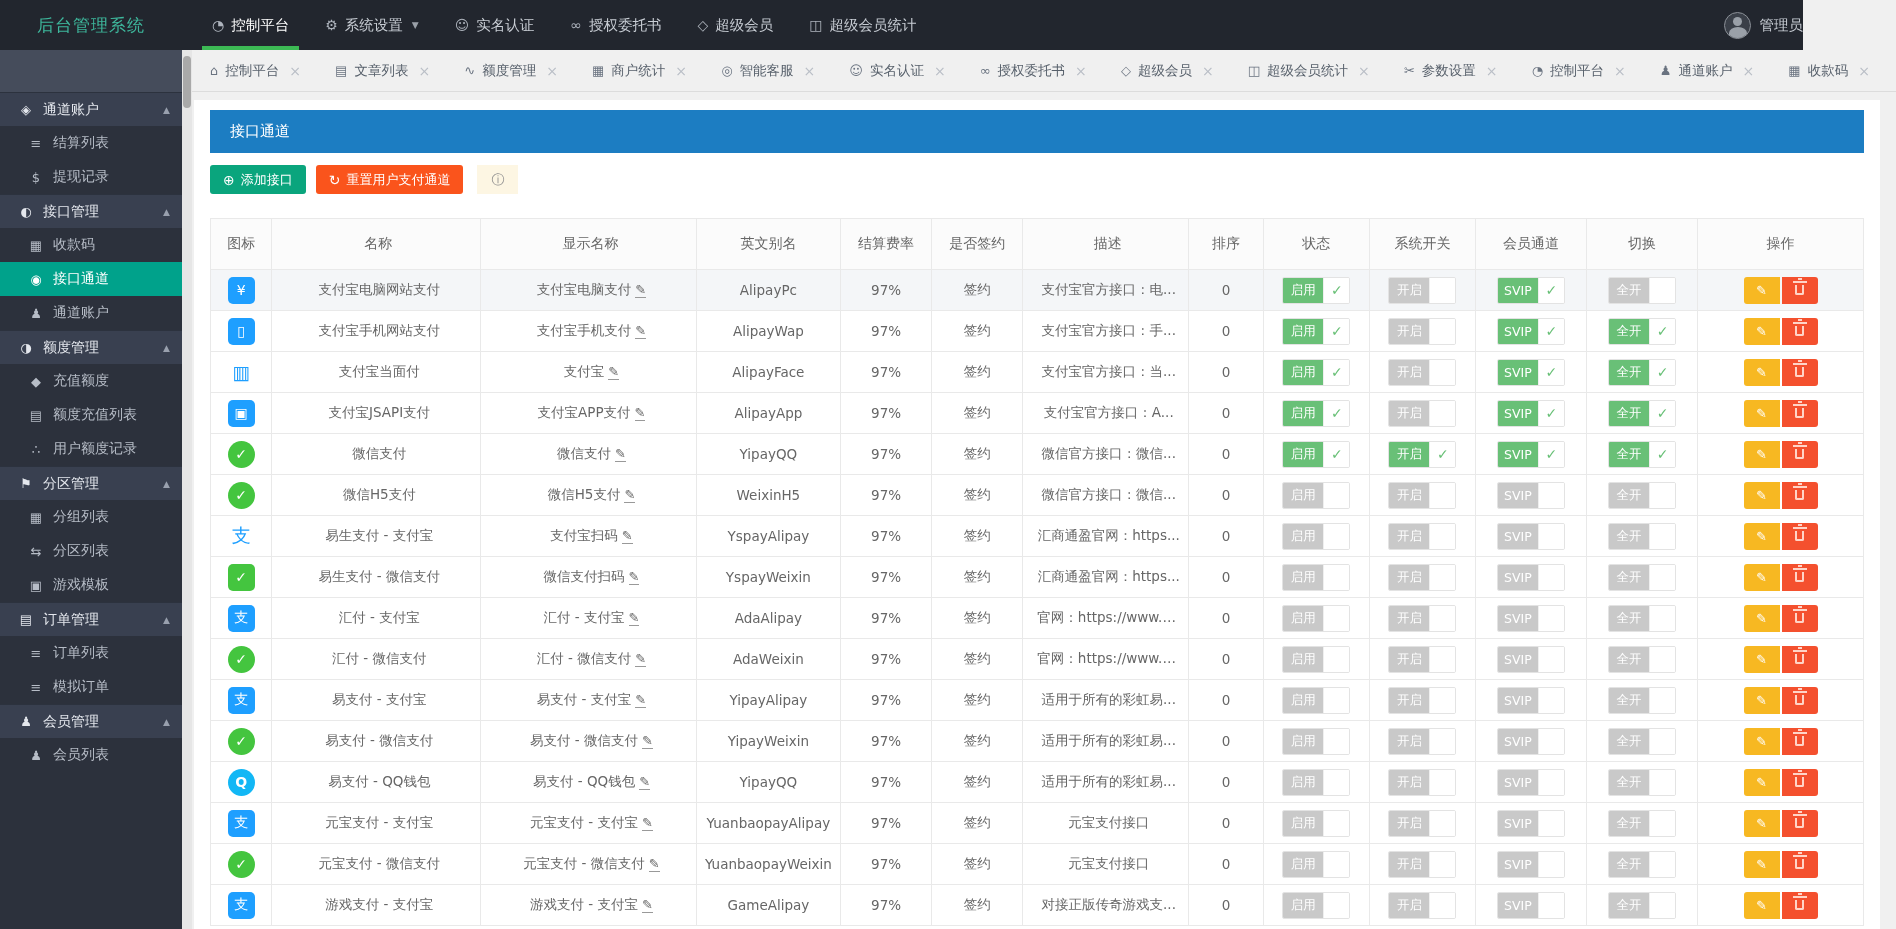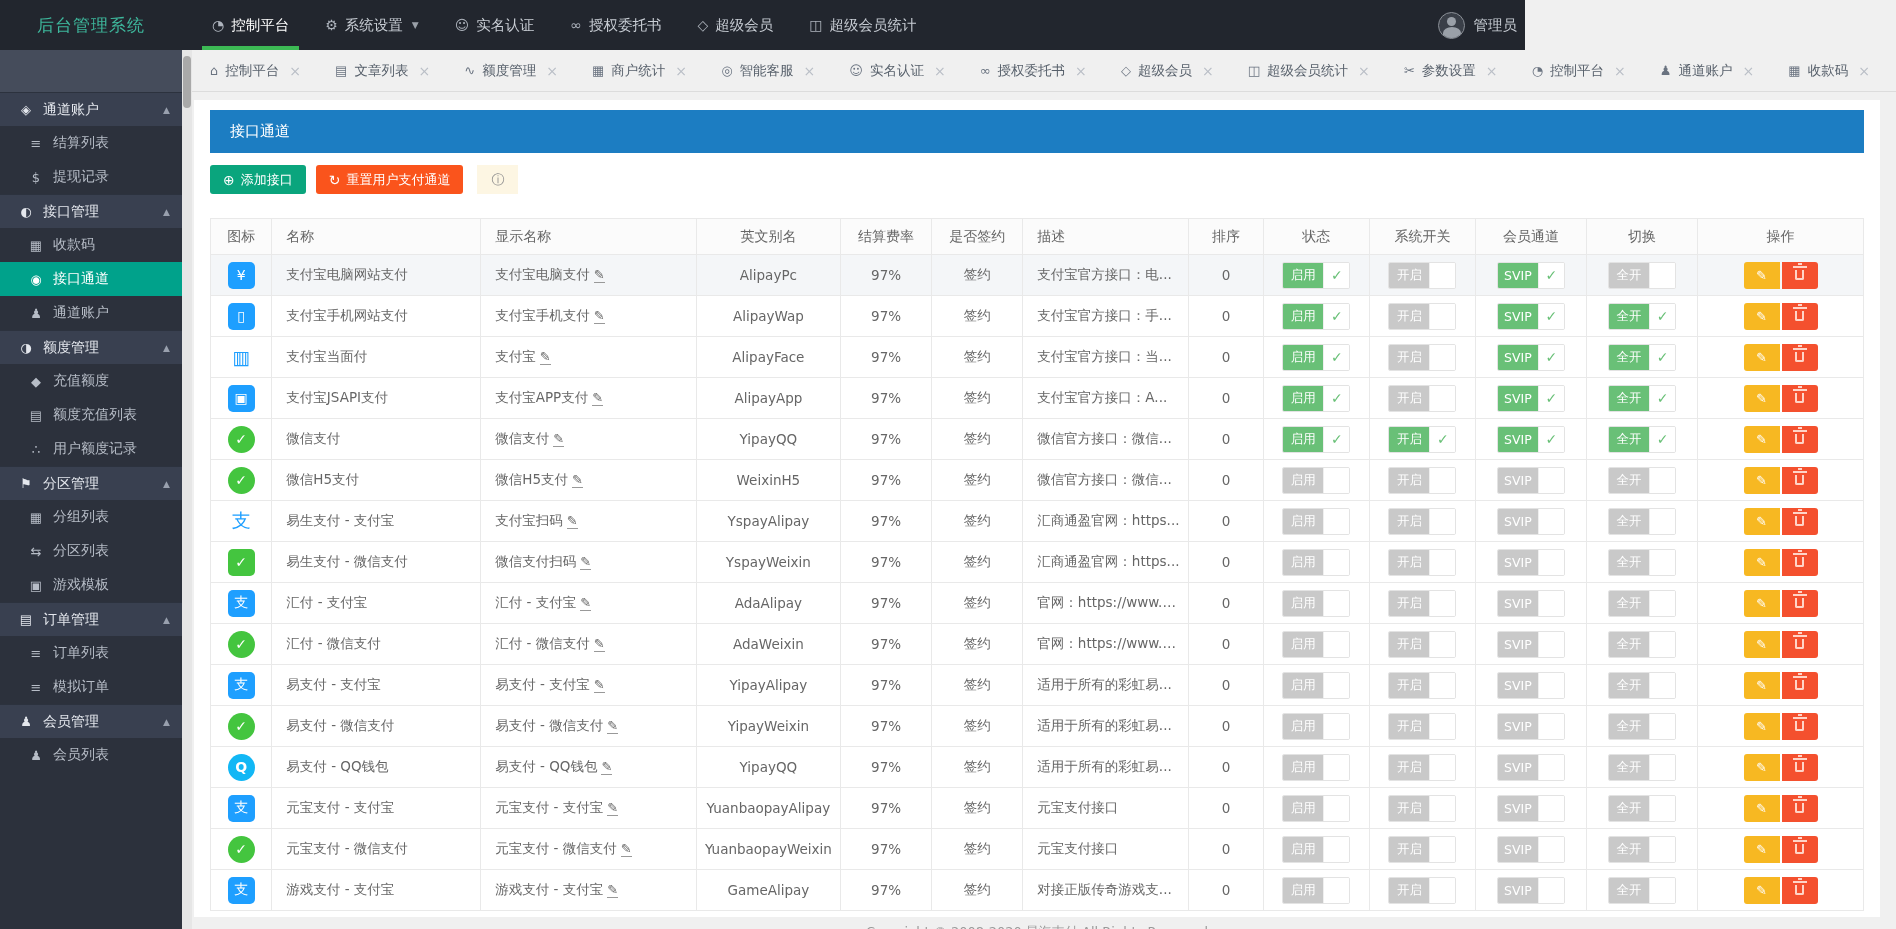--- a/index.html
+++ b/index.html
@@ -1,31 +1,31 @@
 <!DOCTYPE html>
 <html><head>
 <meta charset="utf-8">
 <style>
   html,body{margin:0;padding:0;width:1896px;height:929px;overflow:hidden;
     font-family:"DejaVu Sans","Liberation Sans",sans-serif;background:#f0f0f0;}
   *{box-sizing:border-box;}
 
   
-  .topnav{position:absolute;left:0;top:0;width:1525px;height:50px;background:#22262e;
+  .topnav{position:absolute;left:0;top:0;width:1803px;height:50px;background:#22262e;
     display:flex;align-items:stretch;z-index:30;}
   .brand{width:182px;display:flex;align-items:center;justify-content:center;
     color:#3eb79c;font-size:17px;letter-spacing:1px;}
   .tn-menu{display:flex;align-items:stretch;margin-left:12px;}
   .tn-item{display:flex;align-items:center;gap:7px;padding:0 18px;color:#c8cdd4;
     font-size:14.5px;cursor:pointer;position:relative;}
   .tn-item .ico{font-size:14px;color:#aeb4bd;}
   .tn-item.active{color:#fff;}
   .tn-item.active::after{content:"";position:absolute;left:8px;right:8px;bottom:0;height:4px;background:#3cb954;}
   .tn-item .dd{font-size:9px;color:#9aa0a8;margin-left:2px;}
-  .tn-user{margin-left:auto;display:flex;align-items:center;gap:9px;padding-right:8px;color:#c8cdd4;font-size:14.5px;}
+  .tn-user{margin-left:auto;display:flex;align-items:center;gap:9px;color:#c8cdd4;font-size:14.5px;}
   .avatar{width:27px;height:27px;border-radius:50%;background:#3a3f48;border:1px solid #8b9097;position:relative;overflow:hidden;flex:none;}
   .avatar::before{content:"";position:absolute;top:4px;left:8.5px;width:9px;height:9px;border-radius:50%;background:#9aa0a8;}
   .avatar::after{content:"";position:absolute;top:14.5px;left:4px;width:18px;height:12px;border-radius:50% 50% 0 0;background:#9aa0a8;}
 
   
   .sidebar{position:absolute;left:0;top:50px;width:182px;height:879px;background:#2c313c;z-index:20;}
   .side-spacer{height:42px;background:#454c5b;}
   .sgroup,.sitem{height:34px;display:flex;align-items:center;font-size:14px;cursor:pointer;}
   .sgroup{background:#394050;color:#e4e7ed;padding:0 12px 0 16px;border-top:1px solid rgba(0,0,0,.22);}
   .sgroup .arrow{margin-left:auto;font-size:9px;color:#99a0ae;}
@@ -57,23 +57,23 @@
   .btn-reset{background:#fa541c;}
   .btn .bico{font-size:14px;}
   .notice{background:#fdf6e3;color:#5c5c5c;font-size:13.5px;height:29px;display:inline-flex;
     align-items:center;gap:7px;padding:0 14px;margin-left:4px;}
   .notice .nico{color:#8f8f8f;font-size:13px;}
 
   
   table.grid{width:100%;border-collapse:collapse;table-layout:fixed;margin-top:24px;}
   .grid th,.grid td{border:1px solid #e9e9e9;font-weight:normal;color:#666;overflow:hidden;
     white-space:nowrap;text-overflow:ellipsis;}
-  .grid th{height:36px;font-size:14px;background:#fbfbfb;padding:8px 10px;}
+  .grid th{height:36px;font-size:14px;background:#fbfbfb;padding:16px 10px;}
   .grid td{height:41px;font-size:13.5px;text-align:center;padding:0 8px;}
-  .grid th.al,.grid td.al{text-align:left;padding-left:14px;}
+  .grid th.al,.grid td.al{text-align:center;padding-left:14px;}
   .grid tr.hov td{background:#f4f6f8;}
   .signed{color:#5fbf5f;}
   .pen{color:#666;font-size:13px;margin-left:4px;border-bottom:1px solid #999;cursor:pointer;}
 
   .pic{width:27px;height:27px;border-radius:5px;display:inline-flex;align-items:center;justify-content:center;
     color:#fff;font-size:14px;vertical-align:middle;}
   .pic.round{border-radius:50%;}
   .pic-blue{background:#1e9fff;}
   .pic-green{background:#44c53f;font-weight:bold;}
   .pic-qq{background:#12b7f5;font-weight:bold;}

